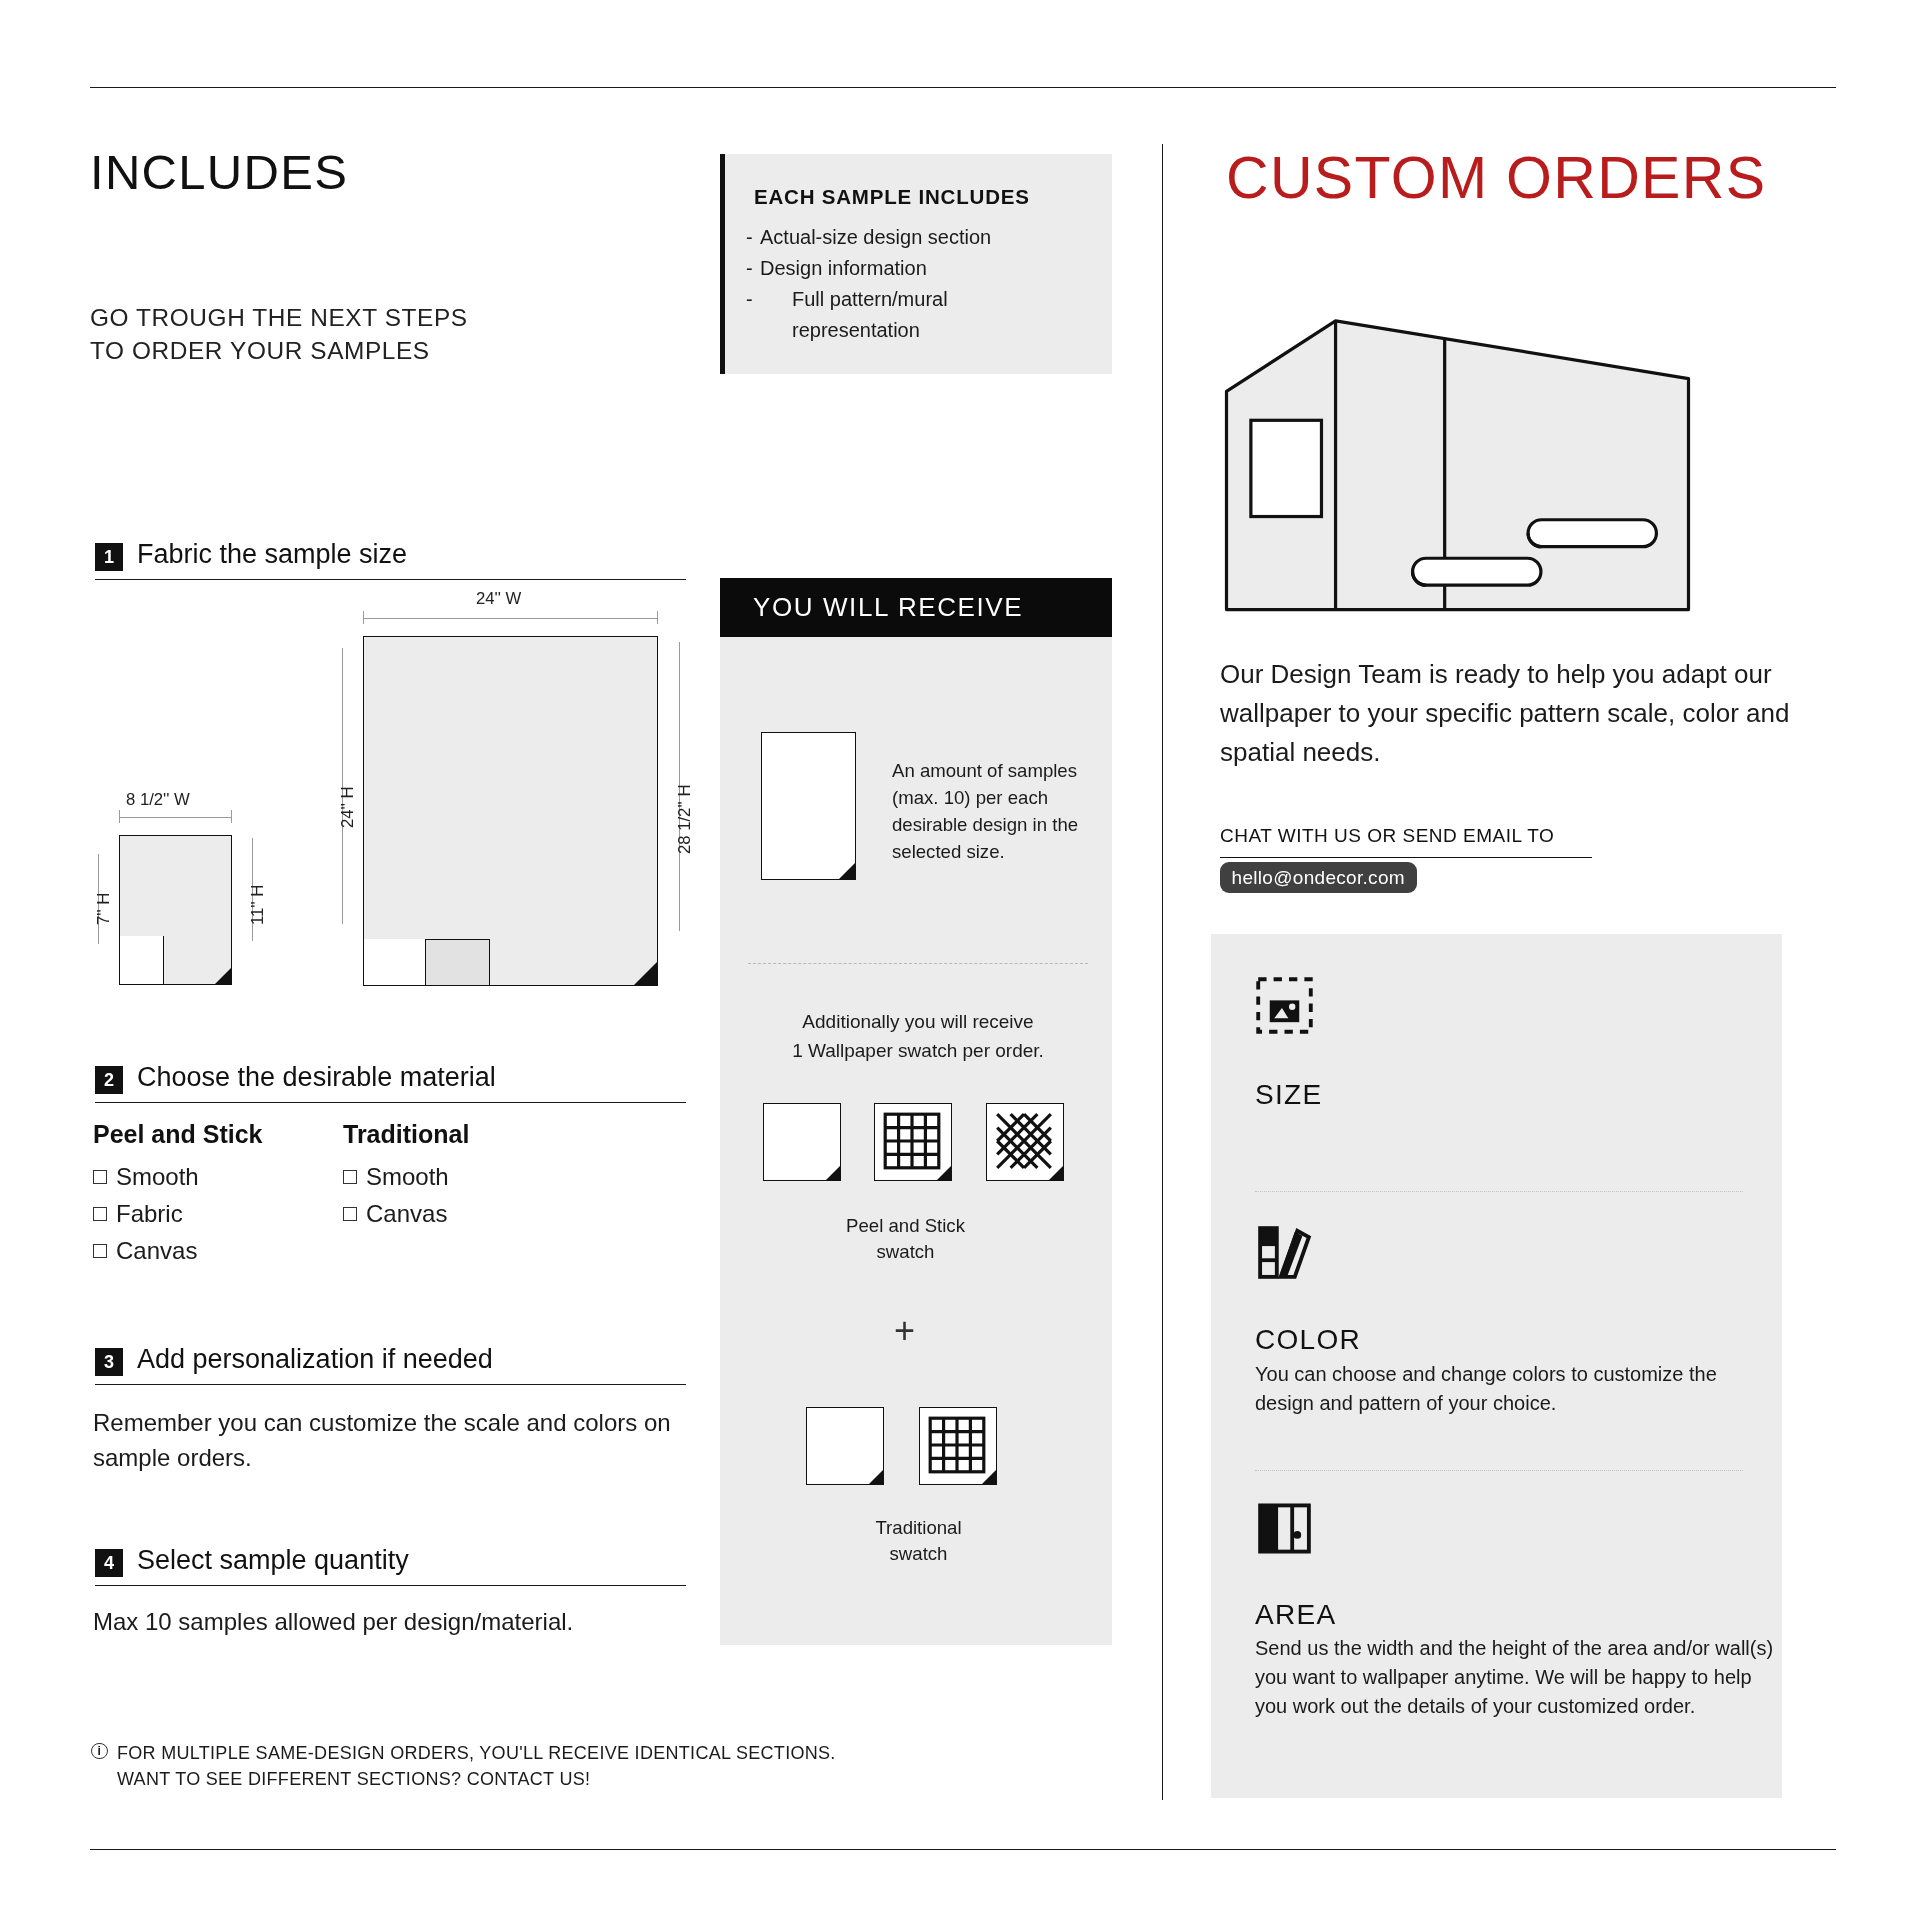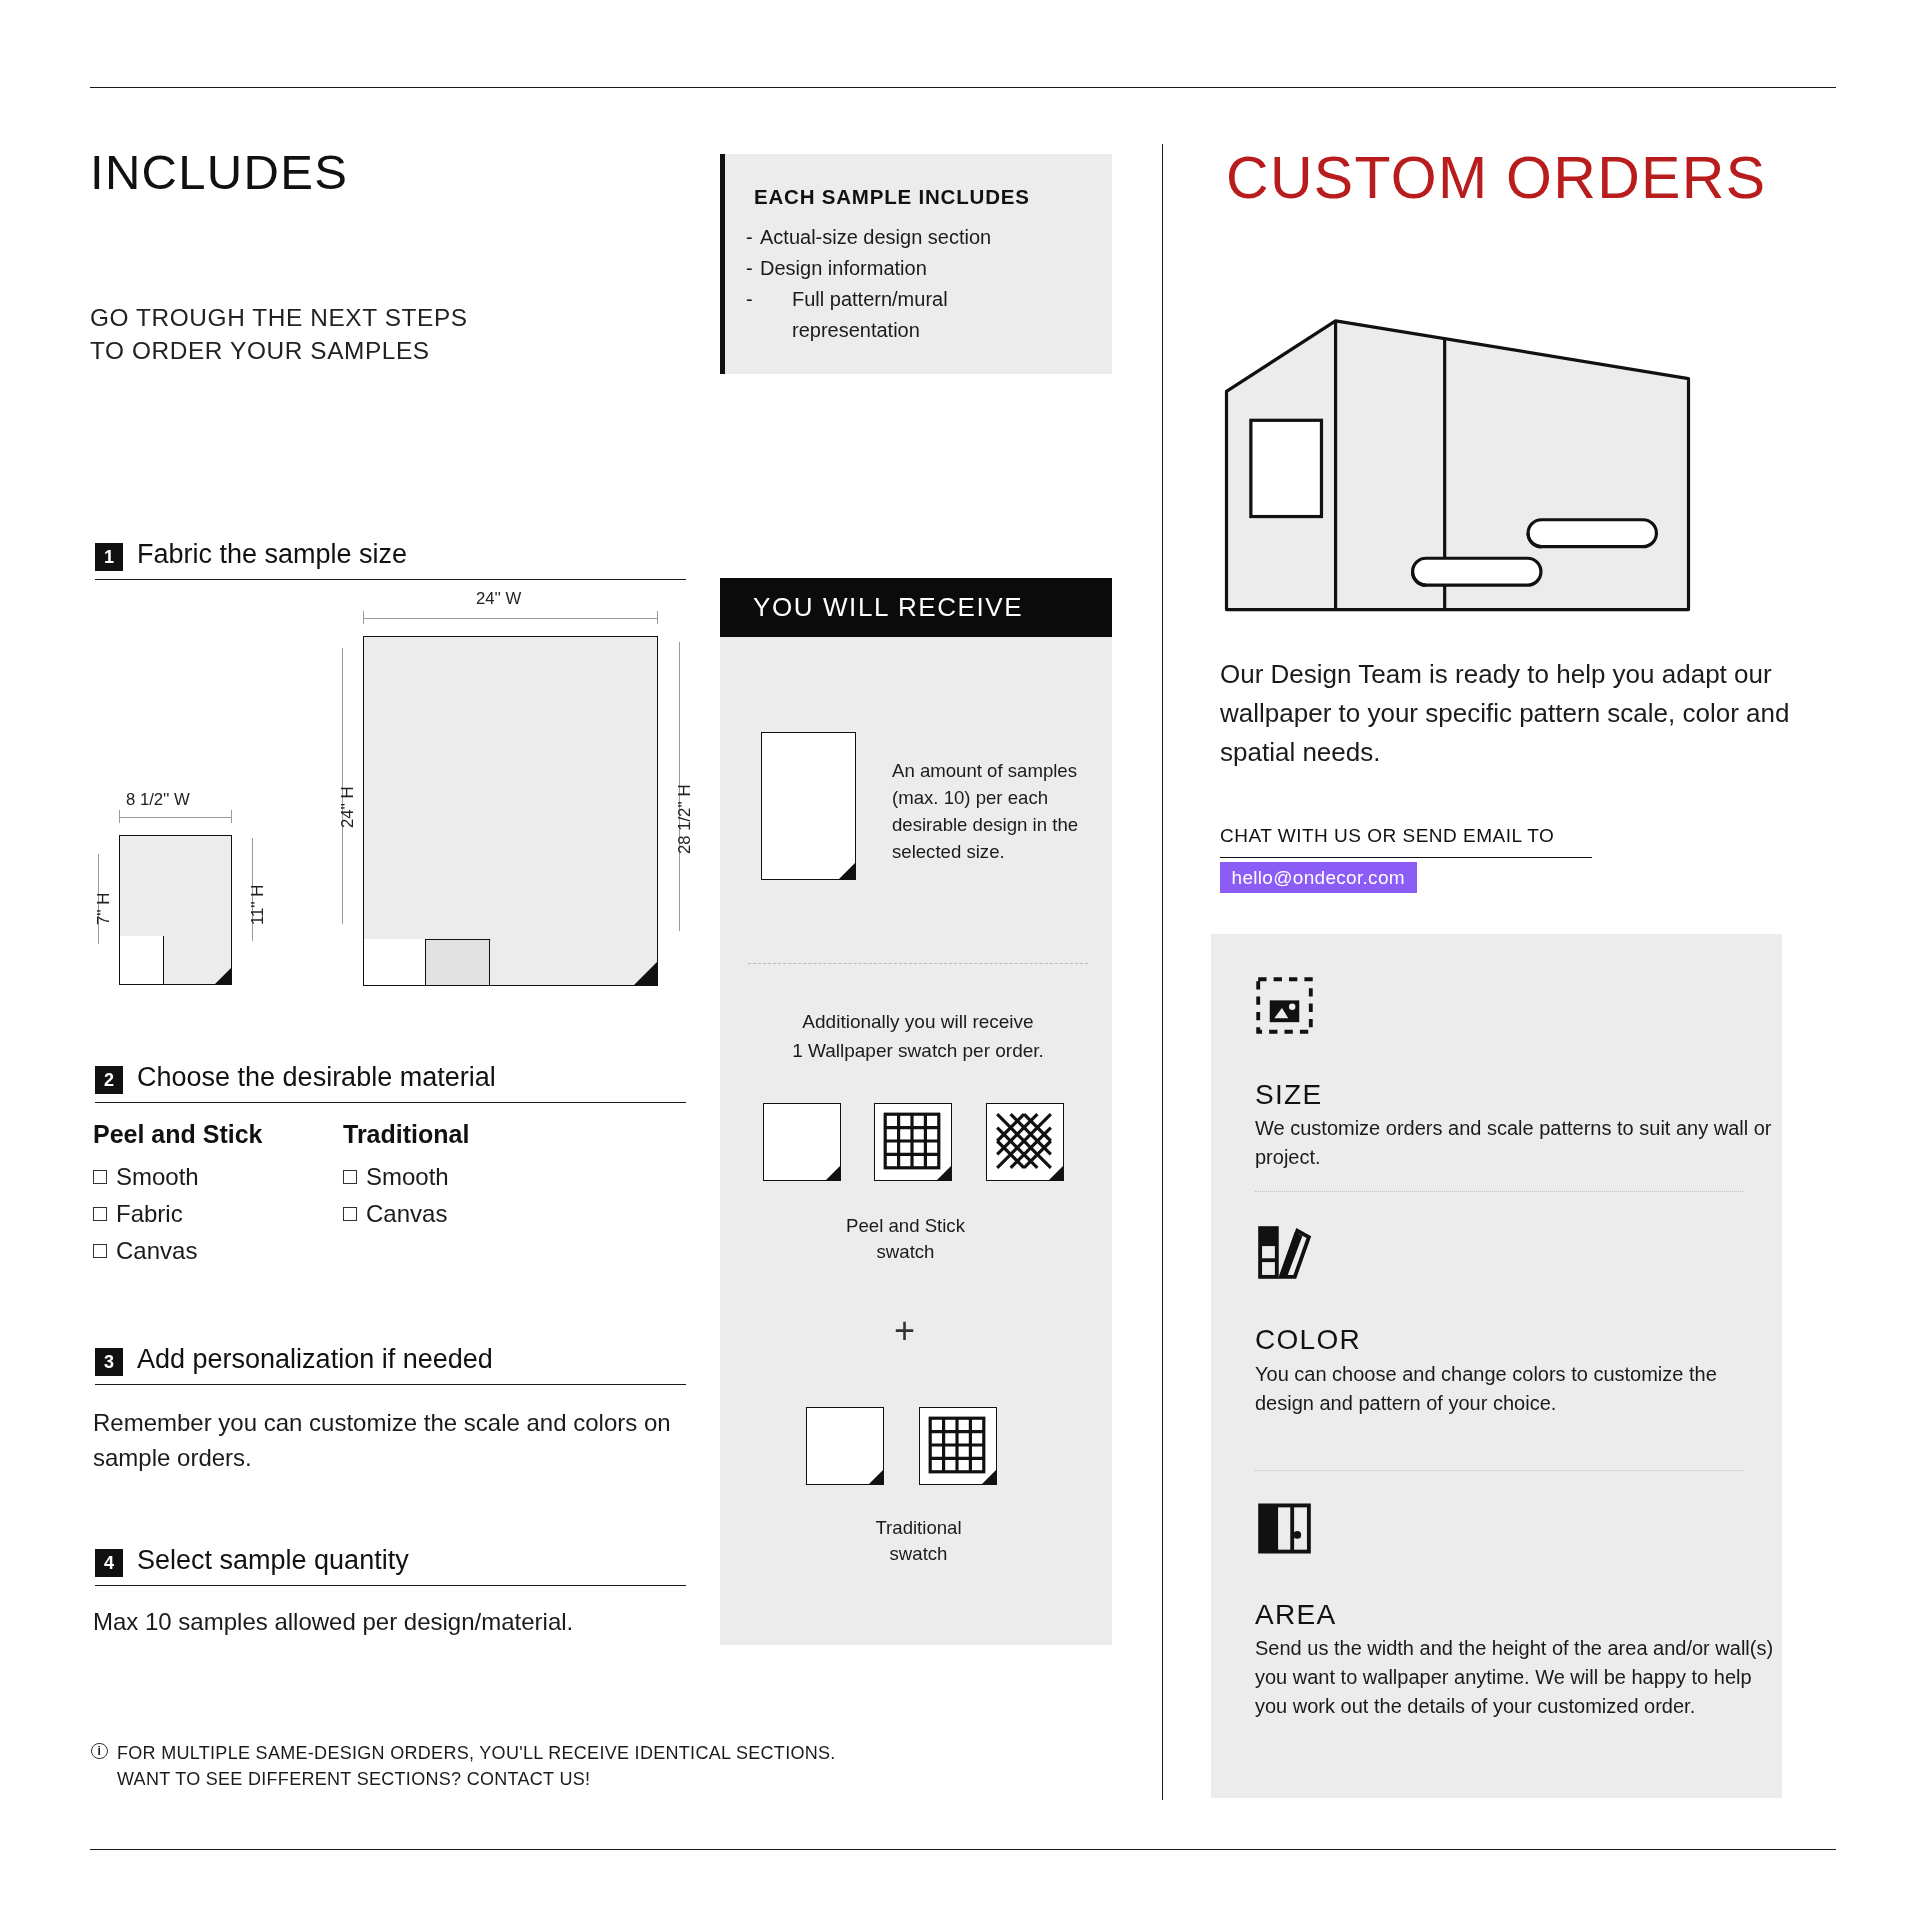--- a/index.html
+++ b/index.html
@@ -207,23 +207,23 @@
   }
   .co-chat {
     position:absolute; left:1220px; top:825px; width:372px;
     font-size:19px; letter-spacing:0.5px; color:#111;
   }
   .co-chat-underline {
     position:absolute; left:1220px; top:857px; width:372px; height:1.3px; background:#111;
   }
   .co-email {
     position:absolute; left:1220px; top:862px; height:31px;
-    background:#8b5cf6; color:#fff;
+    background:#404040; color:#fff;
     display:inline-flex; align-items:center; padding:0 11.6px;
-    font-size:19px; letter-spacing:0.3px;
+    font-size:19px; letter-spacing:0.3px;border-radius:9px;
   }
   .co-panel {
     position:absolute; left:1211px; top:934px; width:571px; height:864px;
     background:#ececec;
   }
   .co-item-title {
     position:absolute; font-size:28px; letter-spacing:1.3px; color:#111;
   }
   .co-item-text {
     position:absolute; width:526px; font-size:20px; line-height:1.45; color:#1b1b1b;
@@ -443,21 +443,20 @@
       <g fill="#111">
         <rect x="23" y="38" width="46" height="34"></rect>
       </g>
       <g fill="#ececec">
         <polygon points="30,66 42,50 52,66"></polygon>
         <circle cx="58" cy="48" r="5"></circle>
       </g>
     </svg>
   </div>
   <div class="co-item-title" style="left:1255px; top:1079px;">SIZE</div>
-  <div class="co-item-text" style="left:1255px; top:1114px;">We customize orders and scale patterns to suit any wall or project.</div>
   <div class="co-sep" style="top:1191px;"></div>
 
   <div style="position:absolute;left:1255px;top:1223px;">
     <svg width="59" height="59" viewBox="0 0 92 92">
       <g stroke="#111" stroke-width="6" fill="none">
         <rect x="8" y="8" width="26" height="76"></rect>
         <line x1="8" y1="33" x2="34" y2="33"></line>
         <line x1="8" y1="58" x2="34" y2="58"></line>
       </g>
       <g fill="#111">

